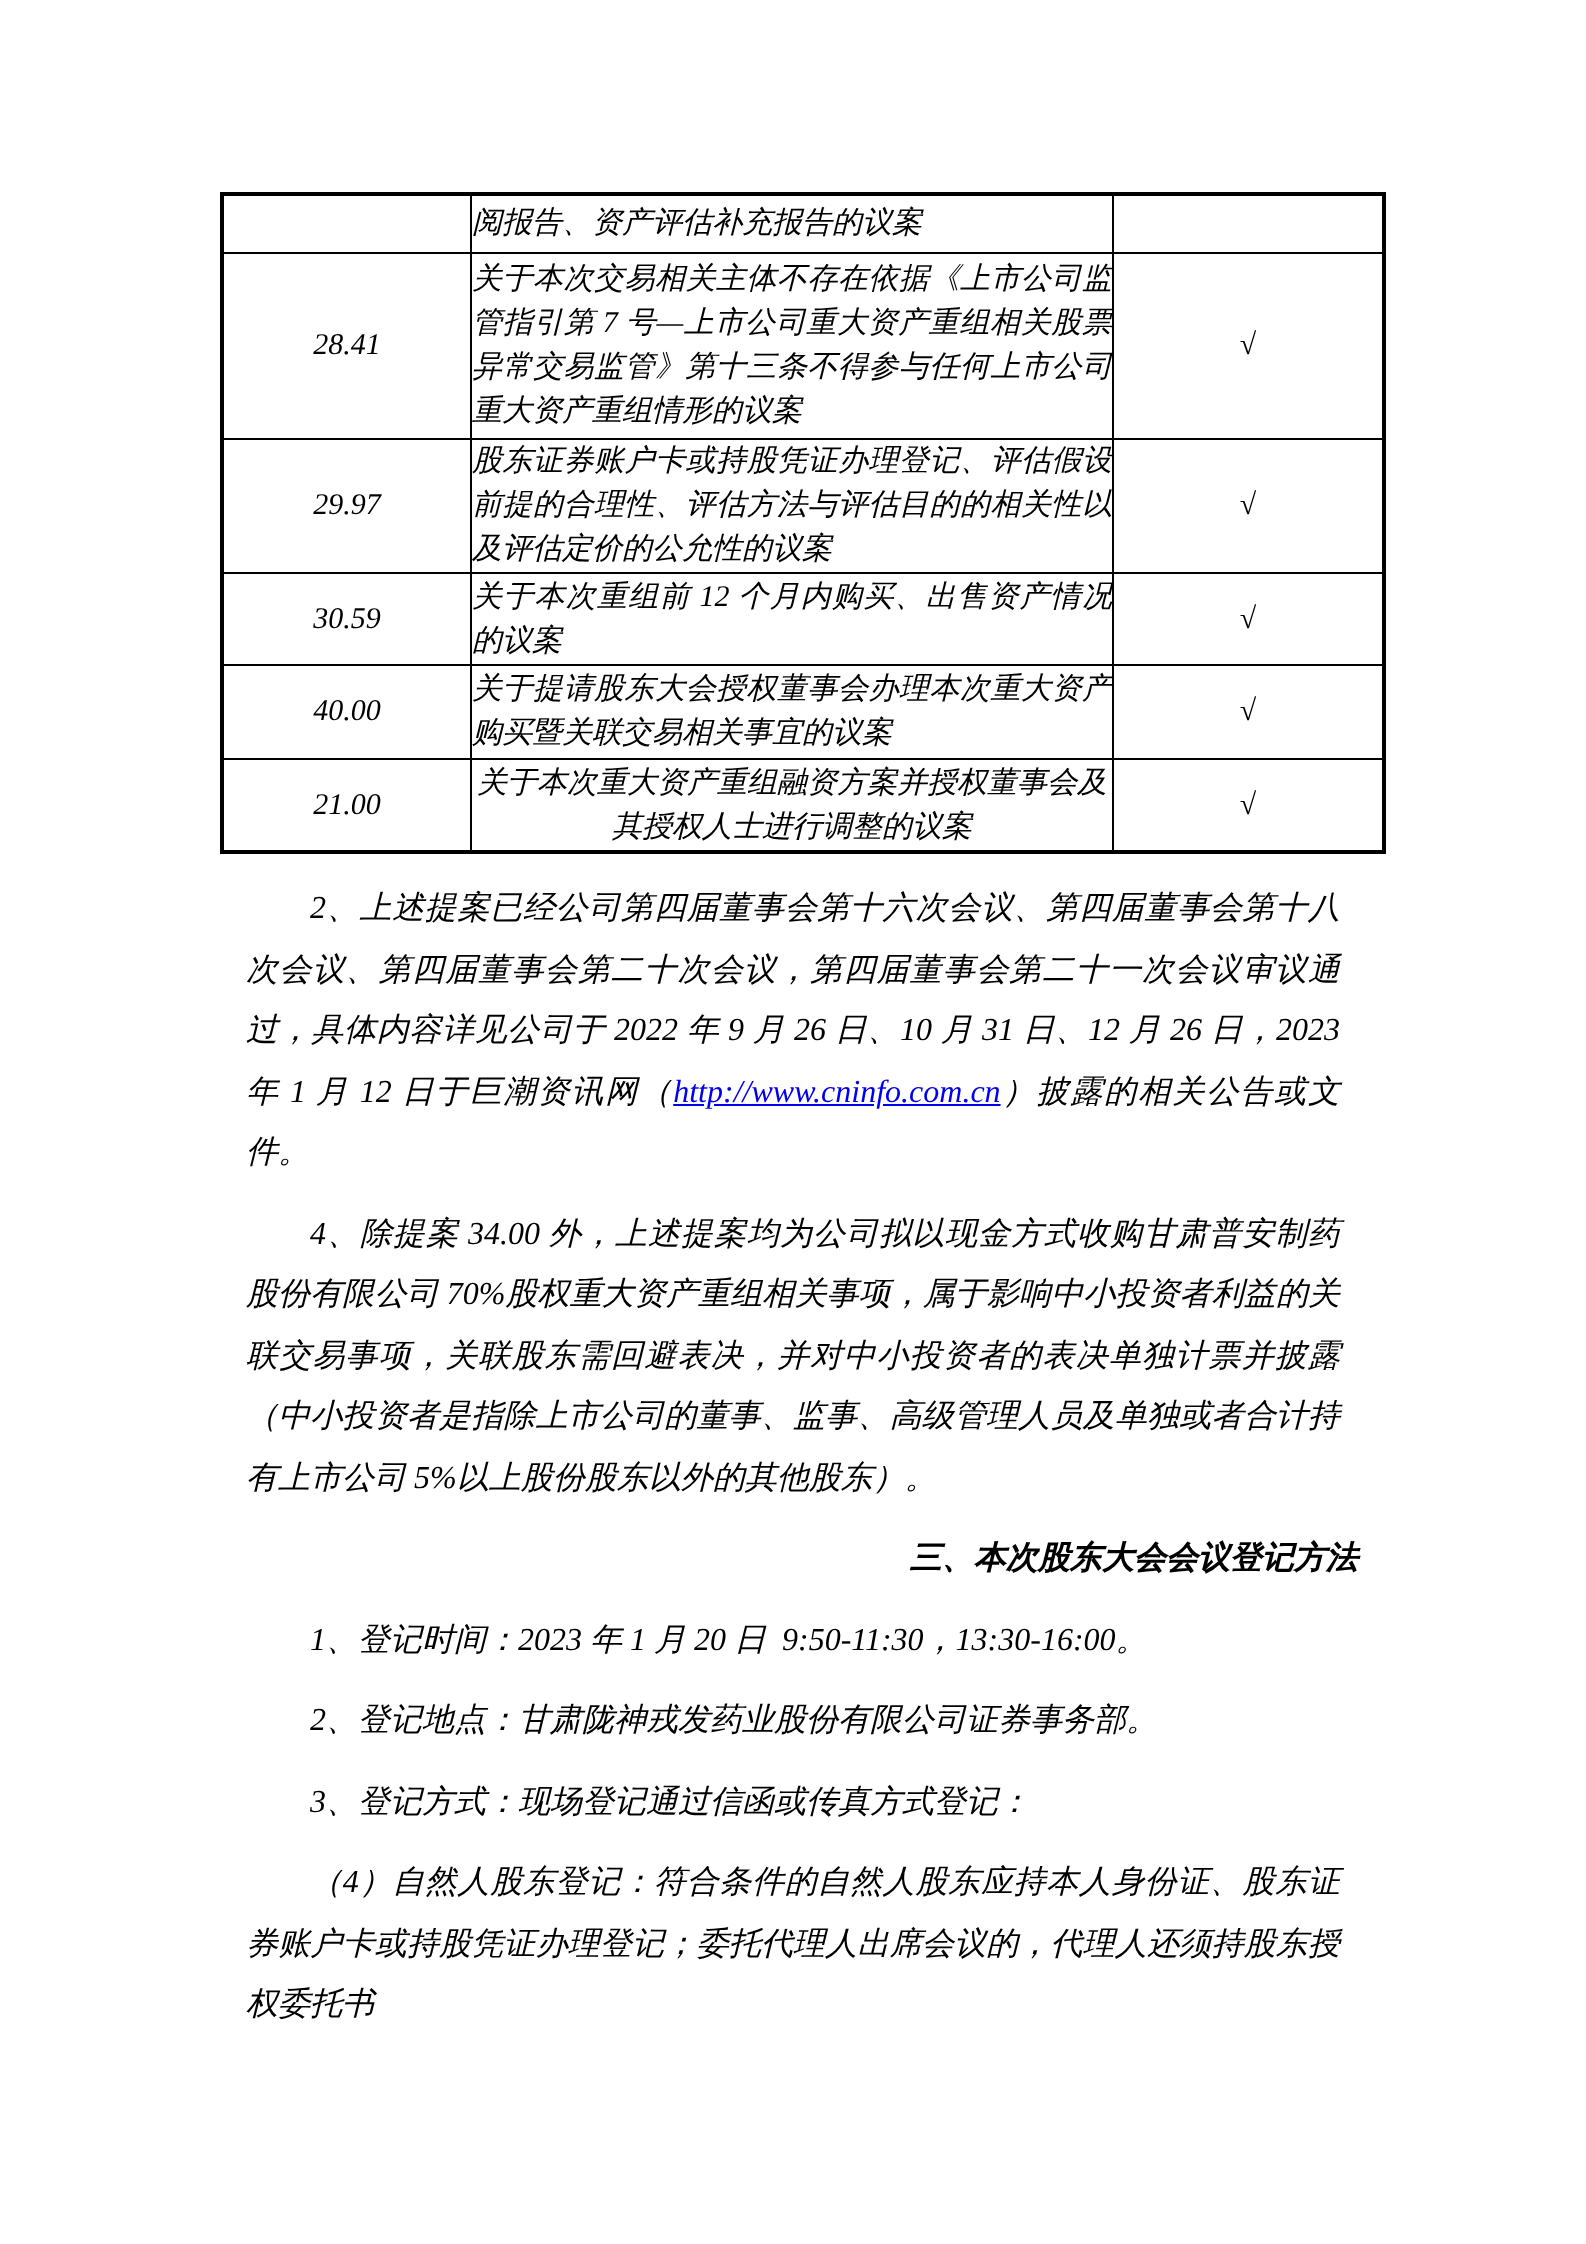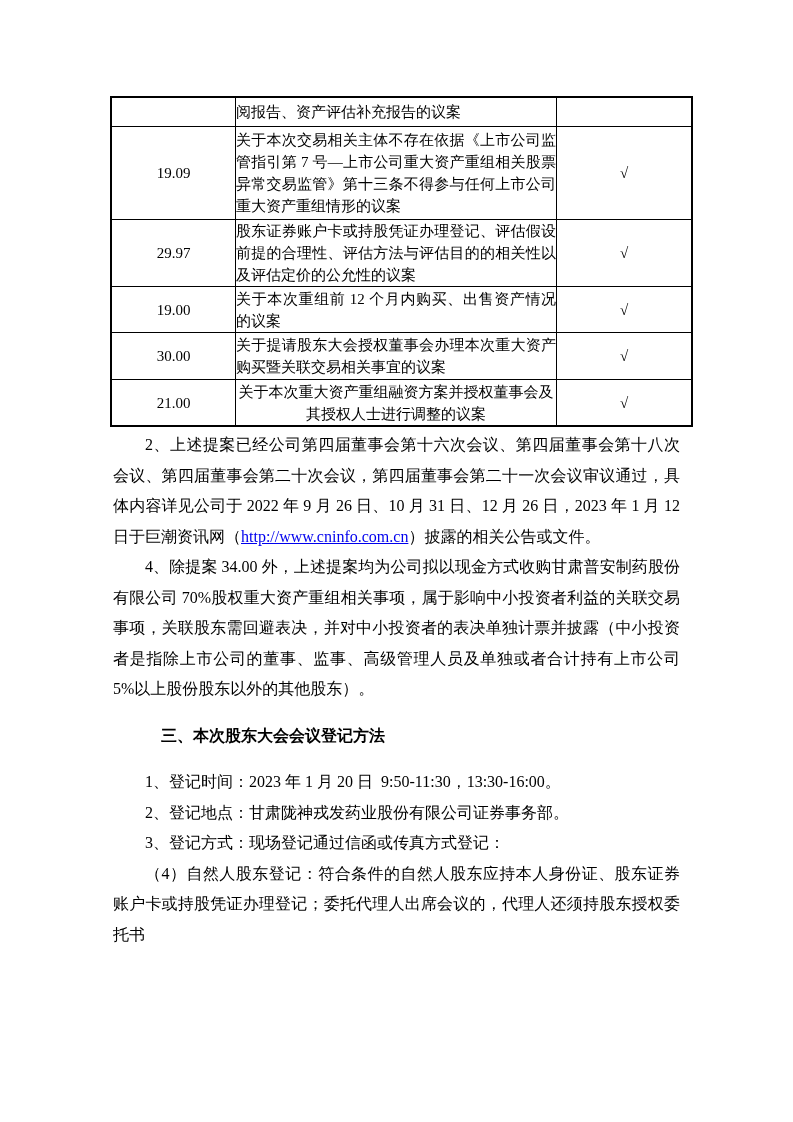--- a/index.html
+++ b/index.html
@@ -7,20 +7,21 @@
     background: #ffffff;
     font-family: "Liberation Serif", "DejaVu Serif", serif;
     color: #000000;
   }
   .page {
     position: relative;
     width: 793px;
     height: 1122px;
     background: #ffffff;
     overflow: hidden;
+    font-style: italic;
   }
 
   
   .doc-table-wrap {
     position: absolute;
     top: 96px;
     left: 110px;
   }
   table.proposal-table {
     border-collapse: collapse;
@@ -49,31 +50,32 @@
   
   .doc-body {
     position: absolute;
     top: 430px;
     left: 113px;
     width: 567px;
     font-size: 16px;
     line-height: 30.5px;
   }
   .doc-body p {
-    margin: 0;
+    margin: 10px;
     text-align: justify;
     text-indent: 32px;
   }
   .doc-body p.single-line { white-space: pre-wrap; }
   .section-heading {
-    margin: 16px;
+    margin: 1px;
     font-weight: bold;
     text-indent: 32px;
     font-size: 16px;
     line-height: 30.5px;
+    text-align: right;
   }
   a.doc-link {
     color: #0000EE;
     text-decoration: underline;
     font-family: "Liberation Serif", "DejaVu Serif", serif;
   }
 </style>
 </head>
 <body>
 
@@ -81,36 +83,36 @@
 
   <div class="doc-table-wrap">
     <table class="proposal-table">
       <tbody>
         <tr class="r0">
           <td class="col-num"></td>
           <td class="col-desc">阅报告、资产评估补充报告的议案</td>
           <td class="col-vote"></td>
         </tr>
         <tr class="r1">
-          <td class="col-num">19.09</td>
+          <td class="col-num">28.41</td>
           <td class="col-desc">关于本次交易相关主体不存在依据《上市公司监管指引第 7 号—上市公司重大资产重组相关股票异常交易监管》第十三条不得参与任何上市公司重大资产重组情形的议案</td>
           <td class="col-vote">√</td>
         </tr>
         <tr class="r2">
           <td class="col-num">29.97</td>
           <td class="col-desc">股东证券账户卡或持股凭证办理登记、评估假设前提的合理性、评估方法与评估目的的相关性以及评估定价的公允性的议案</td>
           <td class="col-vote">√</td>
         </tr>
         <tr class="r3">
-          <td class="col-num">19.00</td>
+          <td class="col-num">30.59</td>
           <td class="col-desc">关于本次重组前 12 个月内购买、出售资产情况的议案</td>
           <td class="col-vote">√</td>
         </tr>
         <tr class="r4">
-          <td class="col-num">30.00</td>
+          <td class="col-num">40.00</td>
           <td class="col-desc">关于提请股东大会授权董事会办理本次重大资产购买暨关联交易相关事宜的议案</td>
           <td class="col-vote">√</td>
         </tr>
         <tr class="r5">
           <td class="col-num">21.00</td>
           <td class="col-desc">关于本次重大资产重组融资方案并授权董事会及其授权人士进行调整的议案</td>
           <td class="col-vote">√</td>
         </tr>
       </tbody>
     </table>

